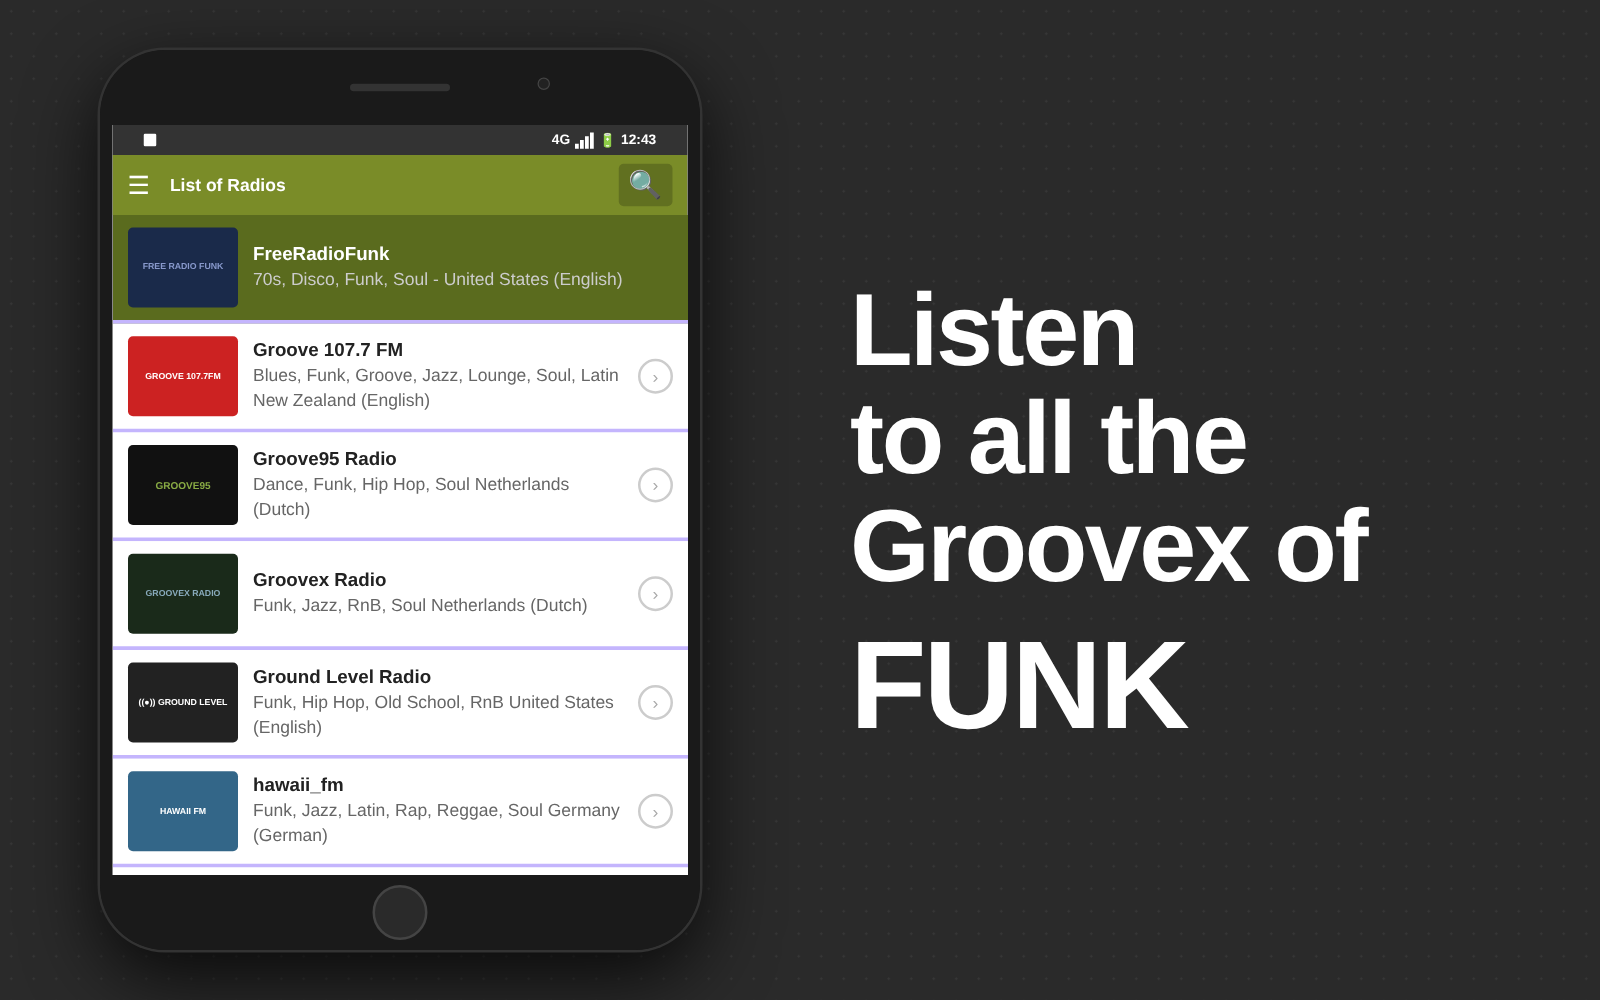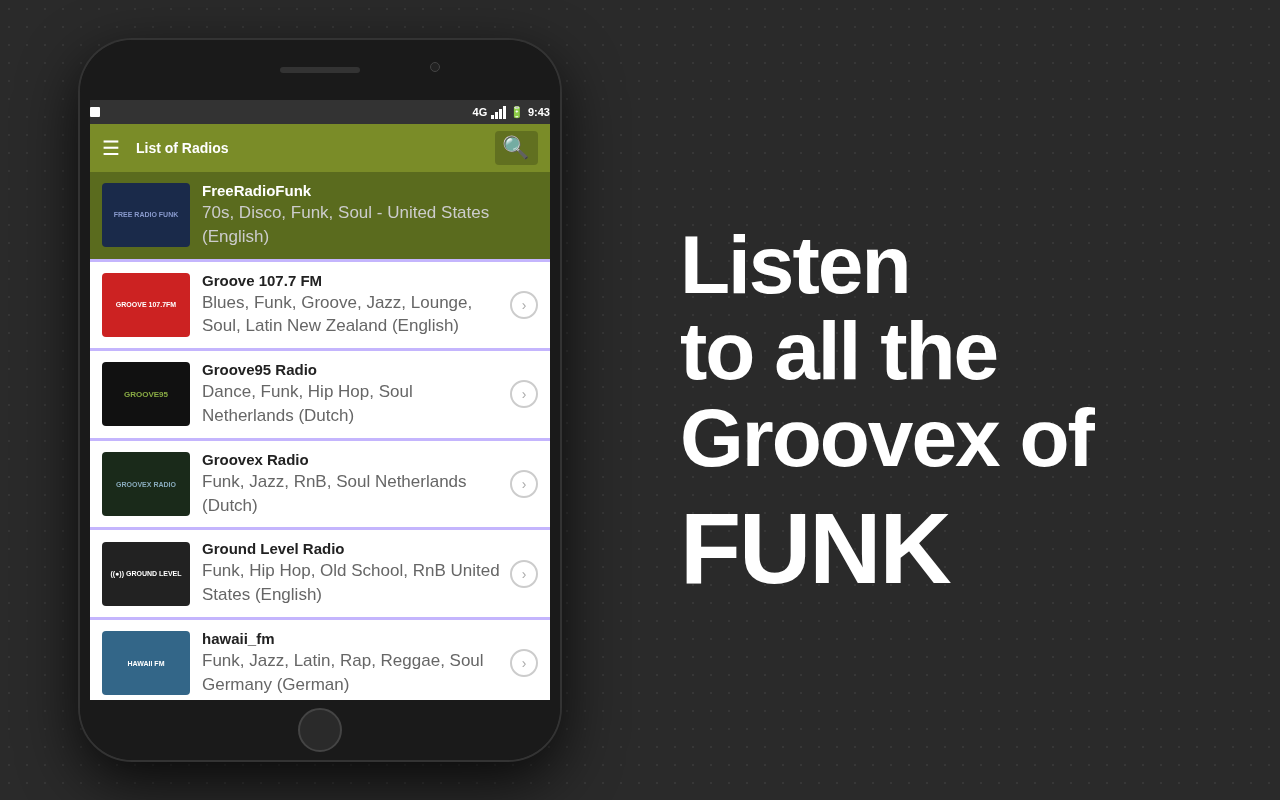--- a/index.html
+++ b/index.html
@@ -95,21 +95,21 @@
     }
 
     
     .status-bar {
       background: #333;
       color: white;
       font-size: 12px;
       display: flex;
       justify-content: space-between;
       align-items: center;
-      padding: 4px 0;
+      padding: 4px 25px;
       height: 24px;
       flex-shrink: 0;
     }
 
     .status-left {
       display: flex;
       align-items: center;
       gap: 4px;
     }
 
@@ -219,21 +219,21 @@
     }
 
     .radio-name {
       font-size: 15px;
       font-weight: bold;
       color: #222;
       margin-bottom: 2px;
     }
 
     .radio-tags {
-      font-size: 17px;
+      font-size: 14px;
       color: #666;
       line-height: 1.4;
     }
 
     .radio-arrow {
       color: #aaa;
       font-size: 20px;
       flex-shrink: 0;
       margin-left: 8px;
       width: 28px;
@@ -373,21 +373,21 @@
         </div>
         <div class="status-right">
           <span>4G</span>
           <div class="signal-bars">
             <div class="signal-bar" style="height:4px"></div>
             <div class="signal-bar" style="height:7px"></div>
             <div class="signal-bar" style="height:10px"></div>
             <div class="signal-bar" style="height:13px"></div>
           </div>
           <span>🔋</span>
-          <span>9:43</span>
+          <span>12:43</span>
         </div>
       </div>
 
       <div class="app-toolbar">
         <span class="toolbar-menu-icon">☰</span>
         <span class="toolbar-title">List of Radios</span>
         <span class="toolbar-search-icon">🔍</span>
       </div>
 
       <div class="radio-list" id="radio-list">

